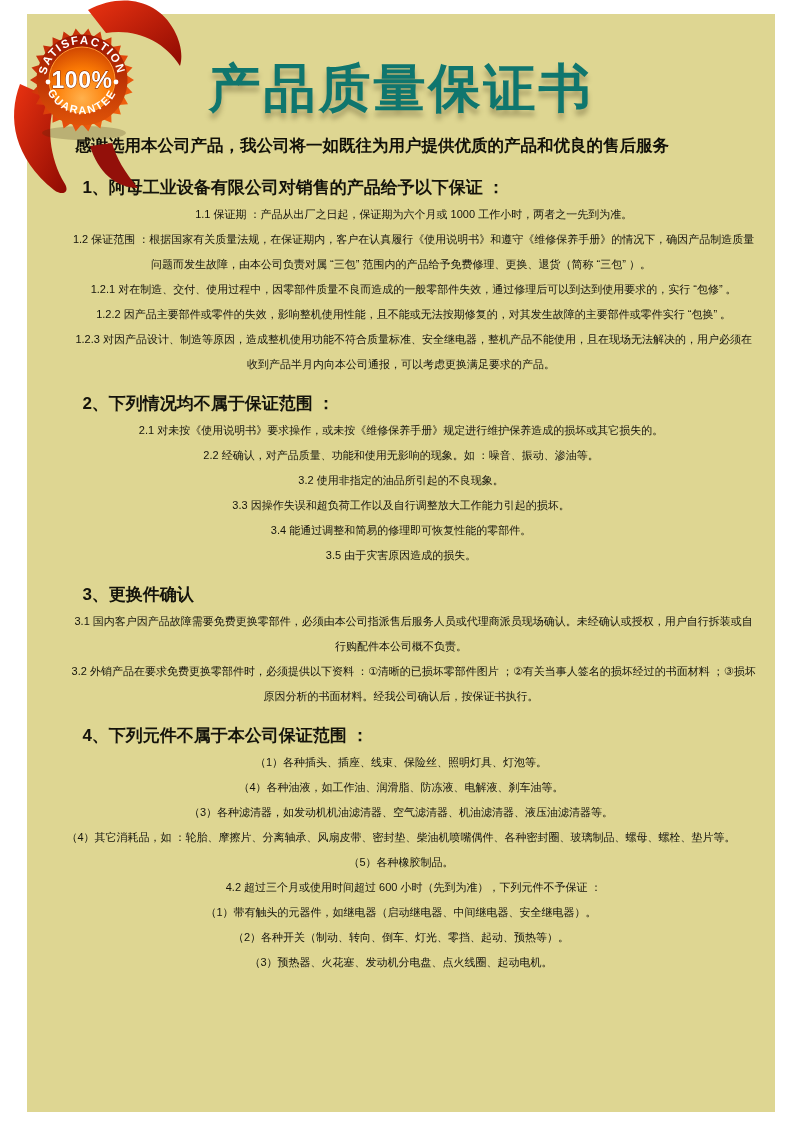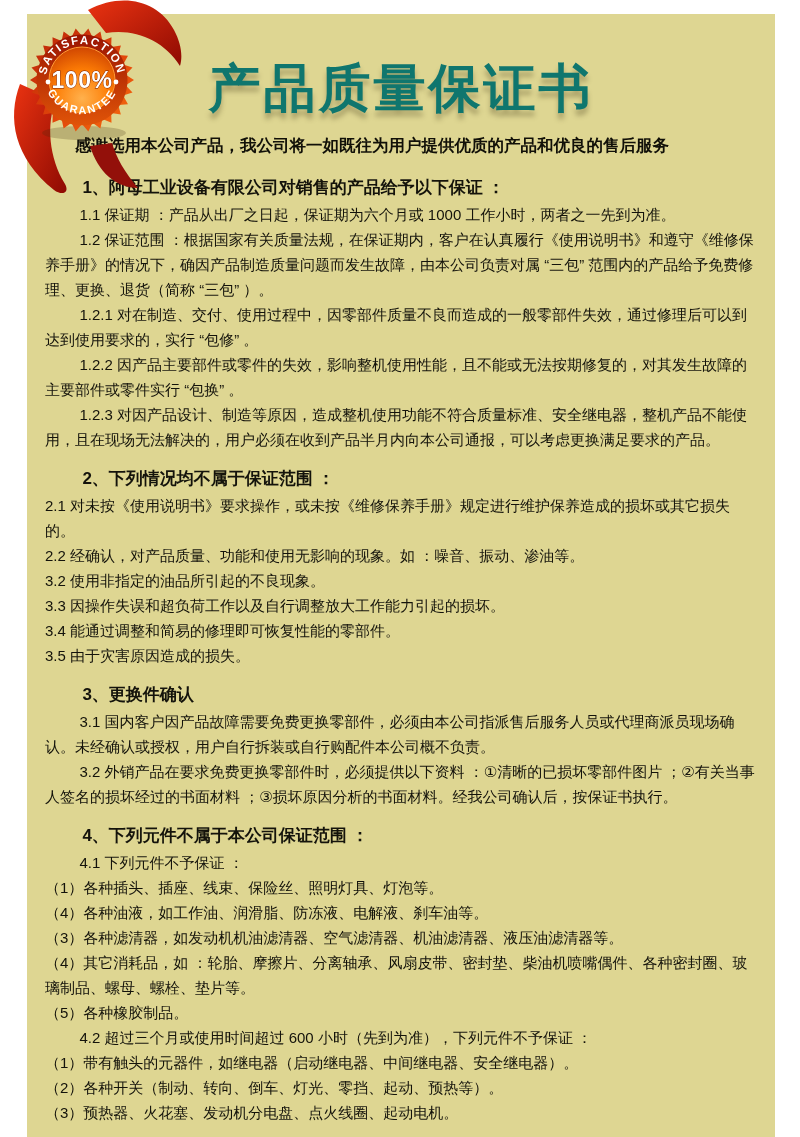--- a/index.html
+++ b/index.html
@@ -39,23 +39,24 @@
   .sec:first-child{margin-top:0}
   .sec-heading{
     margin:0 0 2px 0;
     font-size:17px;
     font-weight:bold;
     line-height:25px;
     text-indent:2.2em;
   }
   .para{
     margin:0;
-    font-size:15px;
+    font-size:11px;
     line-height:25px;
     font-weight:normal;
+    text-align:center;
   }
   .para.indent{text-indent:2.3em}
   .para.flush{text-indent:0}
   .badge{
     position:absolute;left:4px;top:0;width:180px;height:200px;z-index:5;
   }
   .arc-text{
     fill:#ffffff;
     font-family:"Liberation Sans","DejaVu Sans",sans-serif;
     font-weight:bold;
@@ -101,21 +102,20 @@
       </section>
 
   <section class="sec">
     <h2 class="sec-heading">3、更换件确认</h2>
   <p class="para indent">3.1 国内客户因产品故障需要免费更换零部件，必须由本公司指派售后服务人员或代理商派员现场确认。未经确认或授权，用户自行拆装或自行购配件本公司概不负责。</p>
         <p class="para indent">3.2 外销产品在要求免费更换零部件时，必须提供以下资料 ：①清晰的已损坏零部件图片 ；②有关当事人签名的损坏经过的书面材料 ；③损坏原因分析的书面材料。经我公司确认后，按保证书执行。</p>
       </section>
 
   <section class="sec">
     <h2 class="sec-heading">4、下列元件不属于本公司保证范围 ：</h2>
-  <p class="para indent">4.1 下列元件不予保证 ：</p>
         <p class="para flush">（1）各种插头、插座、线束、保险丝、照明灯具、灯泡等。</p>
         <p class="para flush">（4）各种油液，如工作油、润滑脂、防冻液、电解液、刹车油等。</p>
         <p class="para flush">（3）各种滤清器，如发动机机油滤清器、空气滤清器、机油滤清器、液压油滤清器等。</p>
         <p class="para flush">（4）其它消耗品，如 ：轮胎、摩擦片、分离轴承、风扇皮带、密封垫、柴油机喷嘴偶件、各种密封圈、玻璃制品、螺母、螺栓、垫片等。</p>
         <p class="para flush">（5）各种橡胶制品。</p>
         <p class="para indent">4.2 超过三个月或使用时间超过 600 小时（先到为准），下列元件不予保证 ：</p>
         <p class="para flush">（1）带有触头的元器件，如继电器（启动继电器、中间继电器、安全继电器）。</p>
         <p class="para flush">（2）各种开关（制动、转向、倒车、灯光、零挡、起动、预热等）。</p>
         <p class="para flush">（3）预热器、火花塞、发动机分电盘、点火线圈、起动电机。</p>
       </section>

